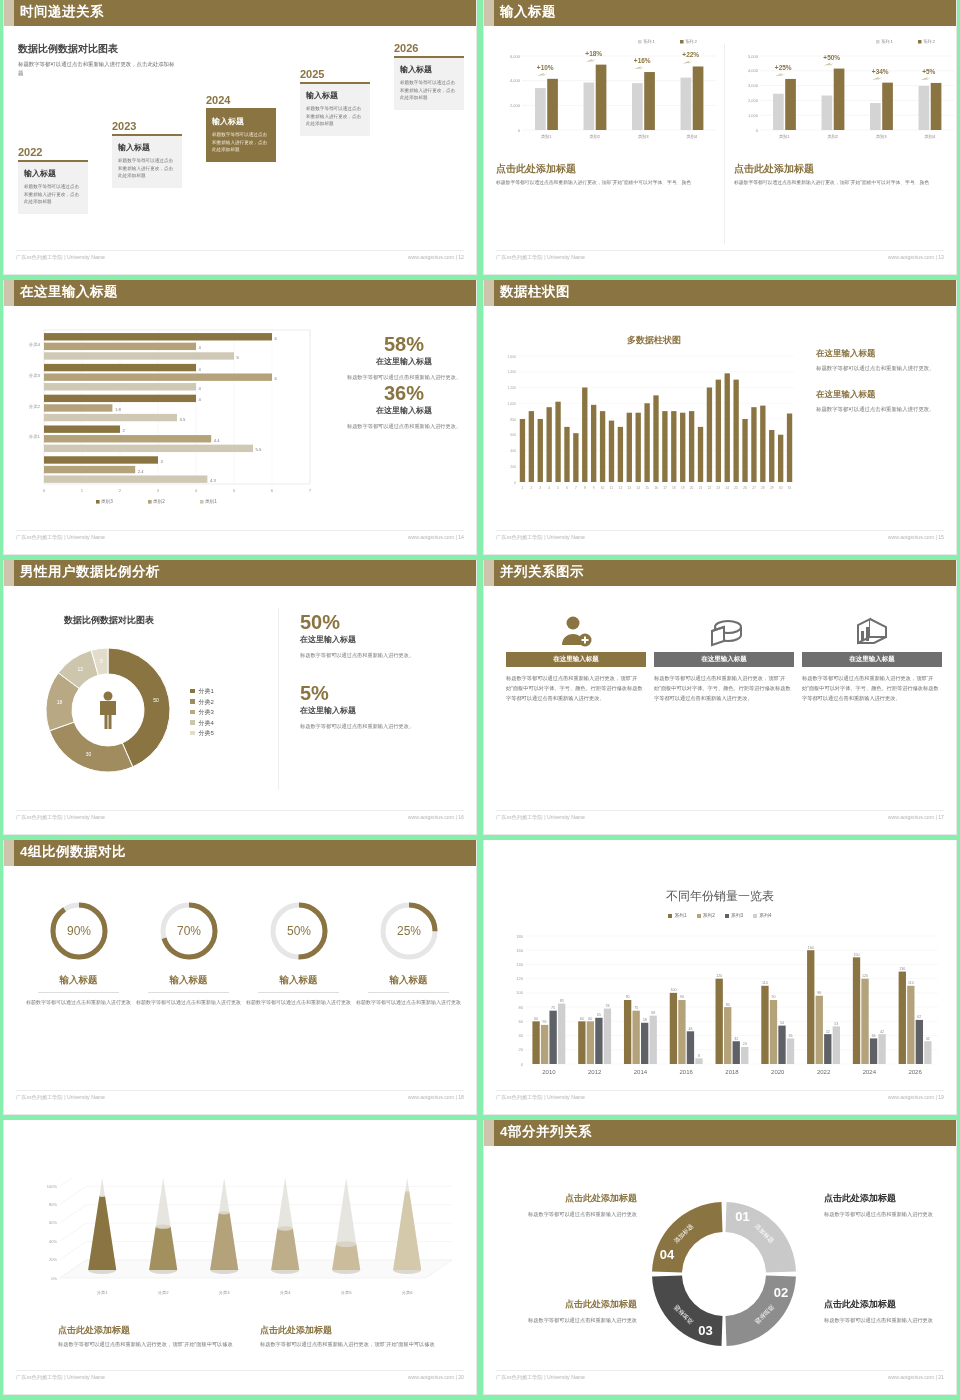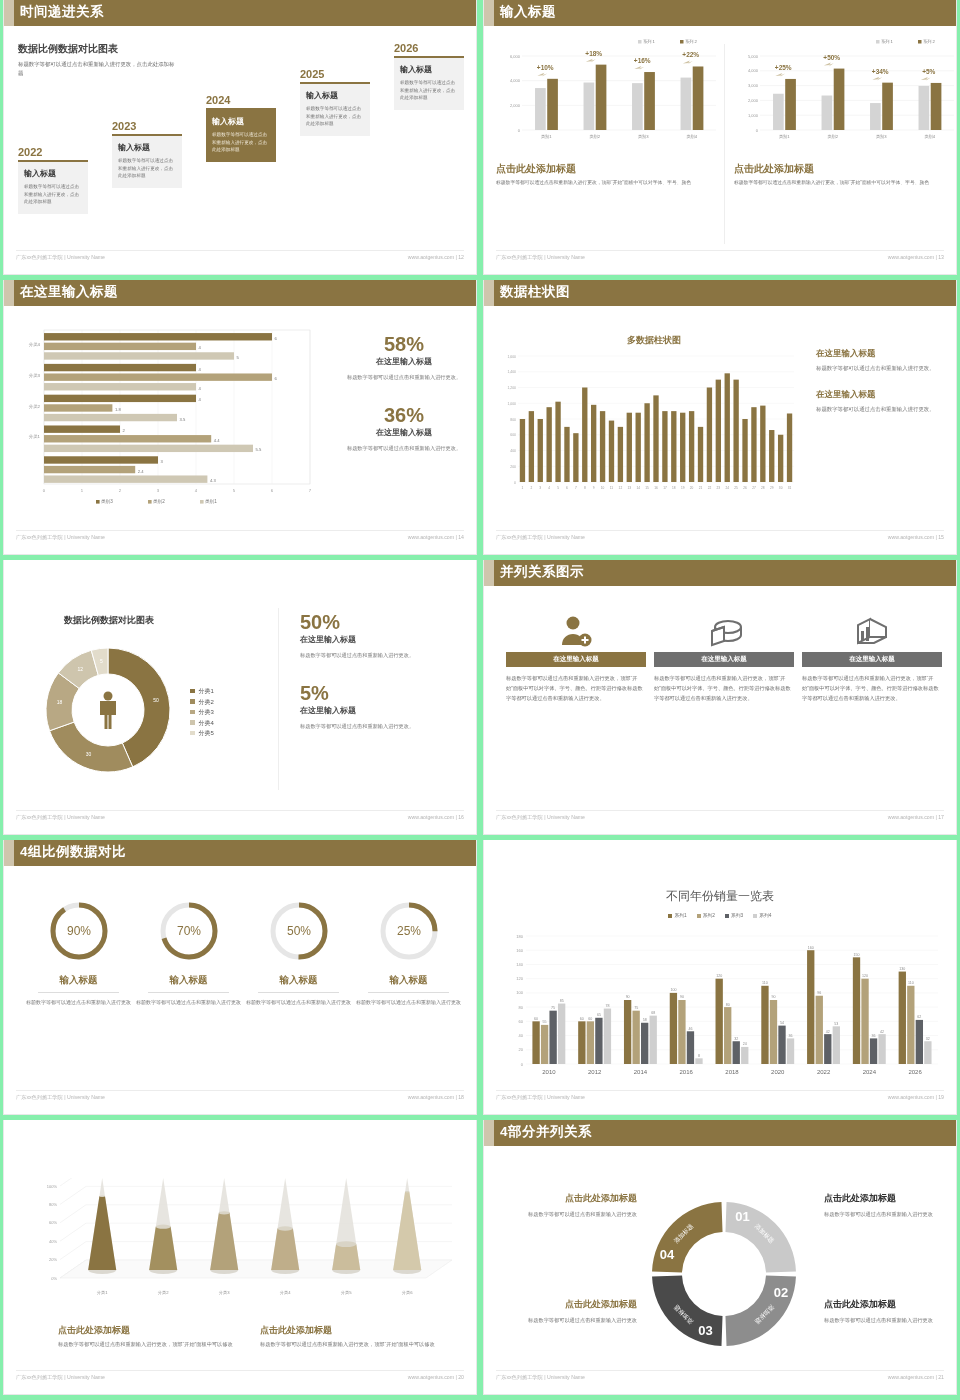--- a/index.html
+++ b/index.html
@@ -303,21 +303,21 @@
               <rect x="138" y="176" width="3.6" height="3.6" fill="#b3a27a"></rect>
               <text x="143" y="179.4" font-size="4.6" fill="#767676">类别2</text>
               <rect x="190" y="176" width="3.6" height="3.6" fill="#cfc8b4"></rect>
               <text x="195" y="179.4" font-size="4.6" fill="#767676">类别1</text>
             </g>
         </svg>
         <div class="s3-right">
           <div class="big-pct">58%</div>
           <div class="big-sub">在这里输入标题</div>
           <div class="big-p">标题数字等都可以通过点击和重新输入进行更改。</div>
-          <div class="big-pct" style="margin-top:22px">36%</div>
+          <div class="big-pct" style="">36%</div>
           <div class="big-sub">在这里输入标题</div>
           <div class="big-p">标题数字等都可以通过点击和重新输入进行更改。</div>
         </div>
       </div>
       <div class="footer">
         <span class="fl">广东xx色列施工学院 | University Name</span>
         <span class="fr"><span>www.aotgenius.com</span> | <span>14</span></span>
       </div>
     </div>
   </div>
@@ -423,20 +423,24 @@
       </div>
       <div class="footer">
         <span class="fl">广东xx色列施工学院 | University Name</span>
         <span class="fr"><span>www.aotgenius.com</span> | <span>15</span></span>
       </div>
     </div>
   </div>
 
   <div class="slide">
     <div class="slide-inner">
+      <div class="hdr">
+        <div class="edge"></div>
+        <div class="ttl">男性用户数据比例分析</div>
+      </div>
       <div class="body">
         <div class="chart-title" style="position:absolute;left:20px;top:28px;width:170px;color:#3f3f3f">数据比例数据对比图表</div>
         <svg width="160" height="160" viewBox="0 0 160 160" style="position:absolute;left:24px;top:44px">
           <g id="c5">
               <path d="M80 18 A62 62 0 0 1 104.70086757046698 136.86710069333807 L94.34243923446469 113.0196068541963 A36 36 0 0 0 80 44 Z" fill="#8a7442" stroke="#fff" stroke-width="1"></path>
               <text x="127.97512029643383" y="71.53065536042095" text-anchor="middle" font-size="5" fill="#fff">50</text>
               <path d="M104.70086757046698 136.86710069333807 A62 62 0 0 1 21.57982282863314 100.76253595460118 L46.07860680372247 92.05566603815552 A36 36 0 0 0 94.34243923446469 113.0196068541963 Z" fill="#a08c5e" stroke="#fff" stroke-width="1"></path>
               <text x="60.47834659753417" y="126.4433537737672" text-anchor="middle" font-size="5" fill="#fff">30</text>
               <path d="M21.57982282863314 100.76253595460118 A62 62 0 0 1 30.343384142034594 42.87560772841583 L51.167126276020085 58.443901261660805 A36 36 0 0 0 46.07860680372247 92.05566603815552 Z" fill="#b8a884" stroke="#fff" stroke-width="1"></path>
               <text x="31.552049924236336" y="74.16541524990598" text-anchor="middle" font-size="5" fill="#fff">18</text>

